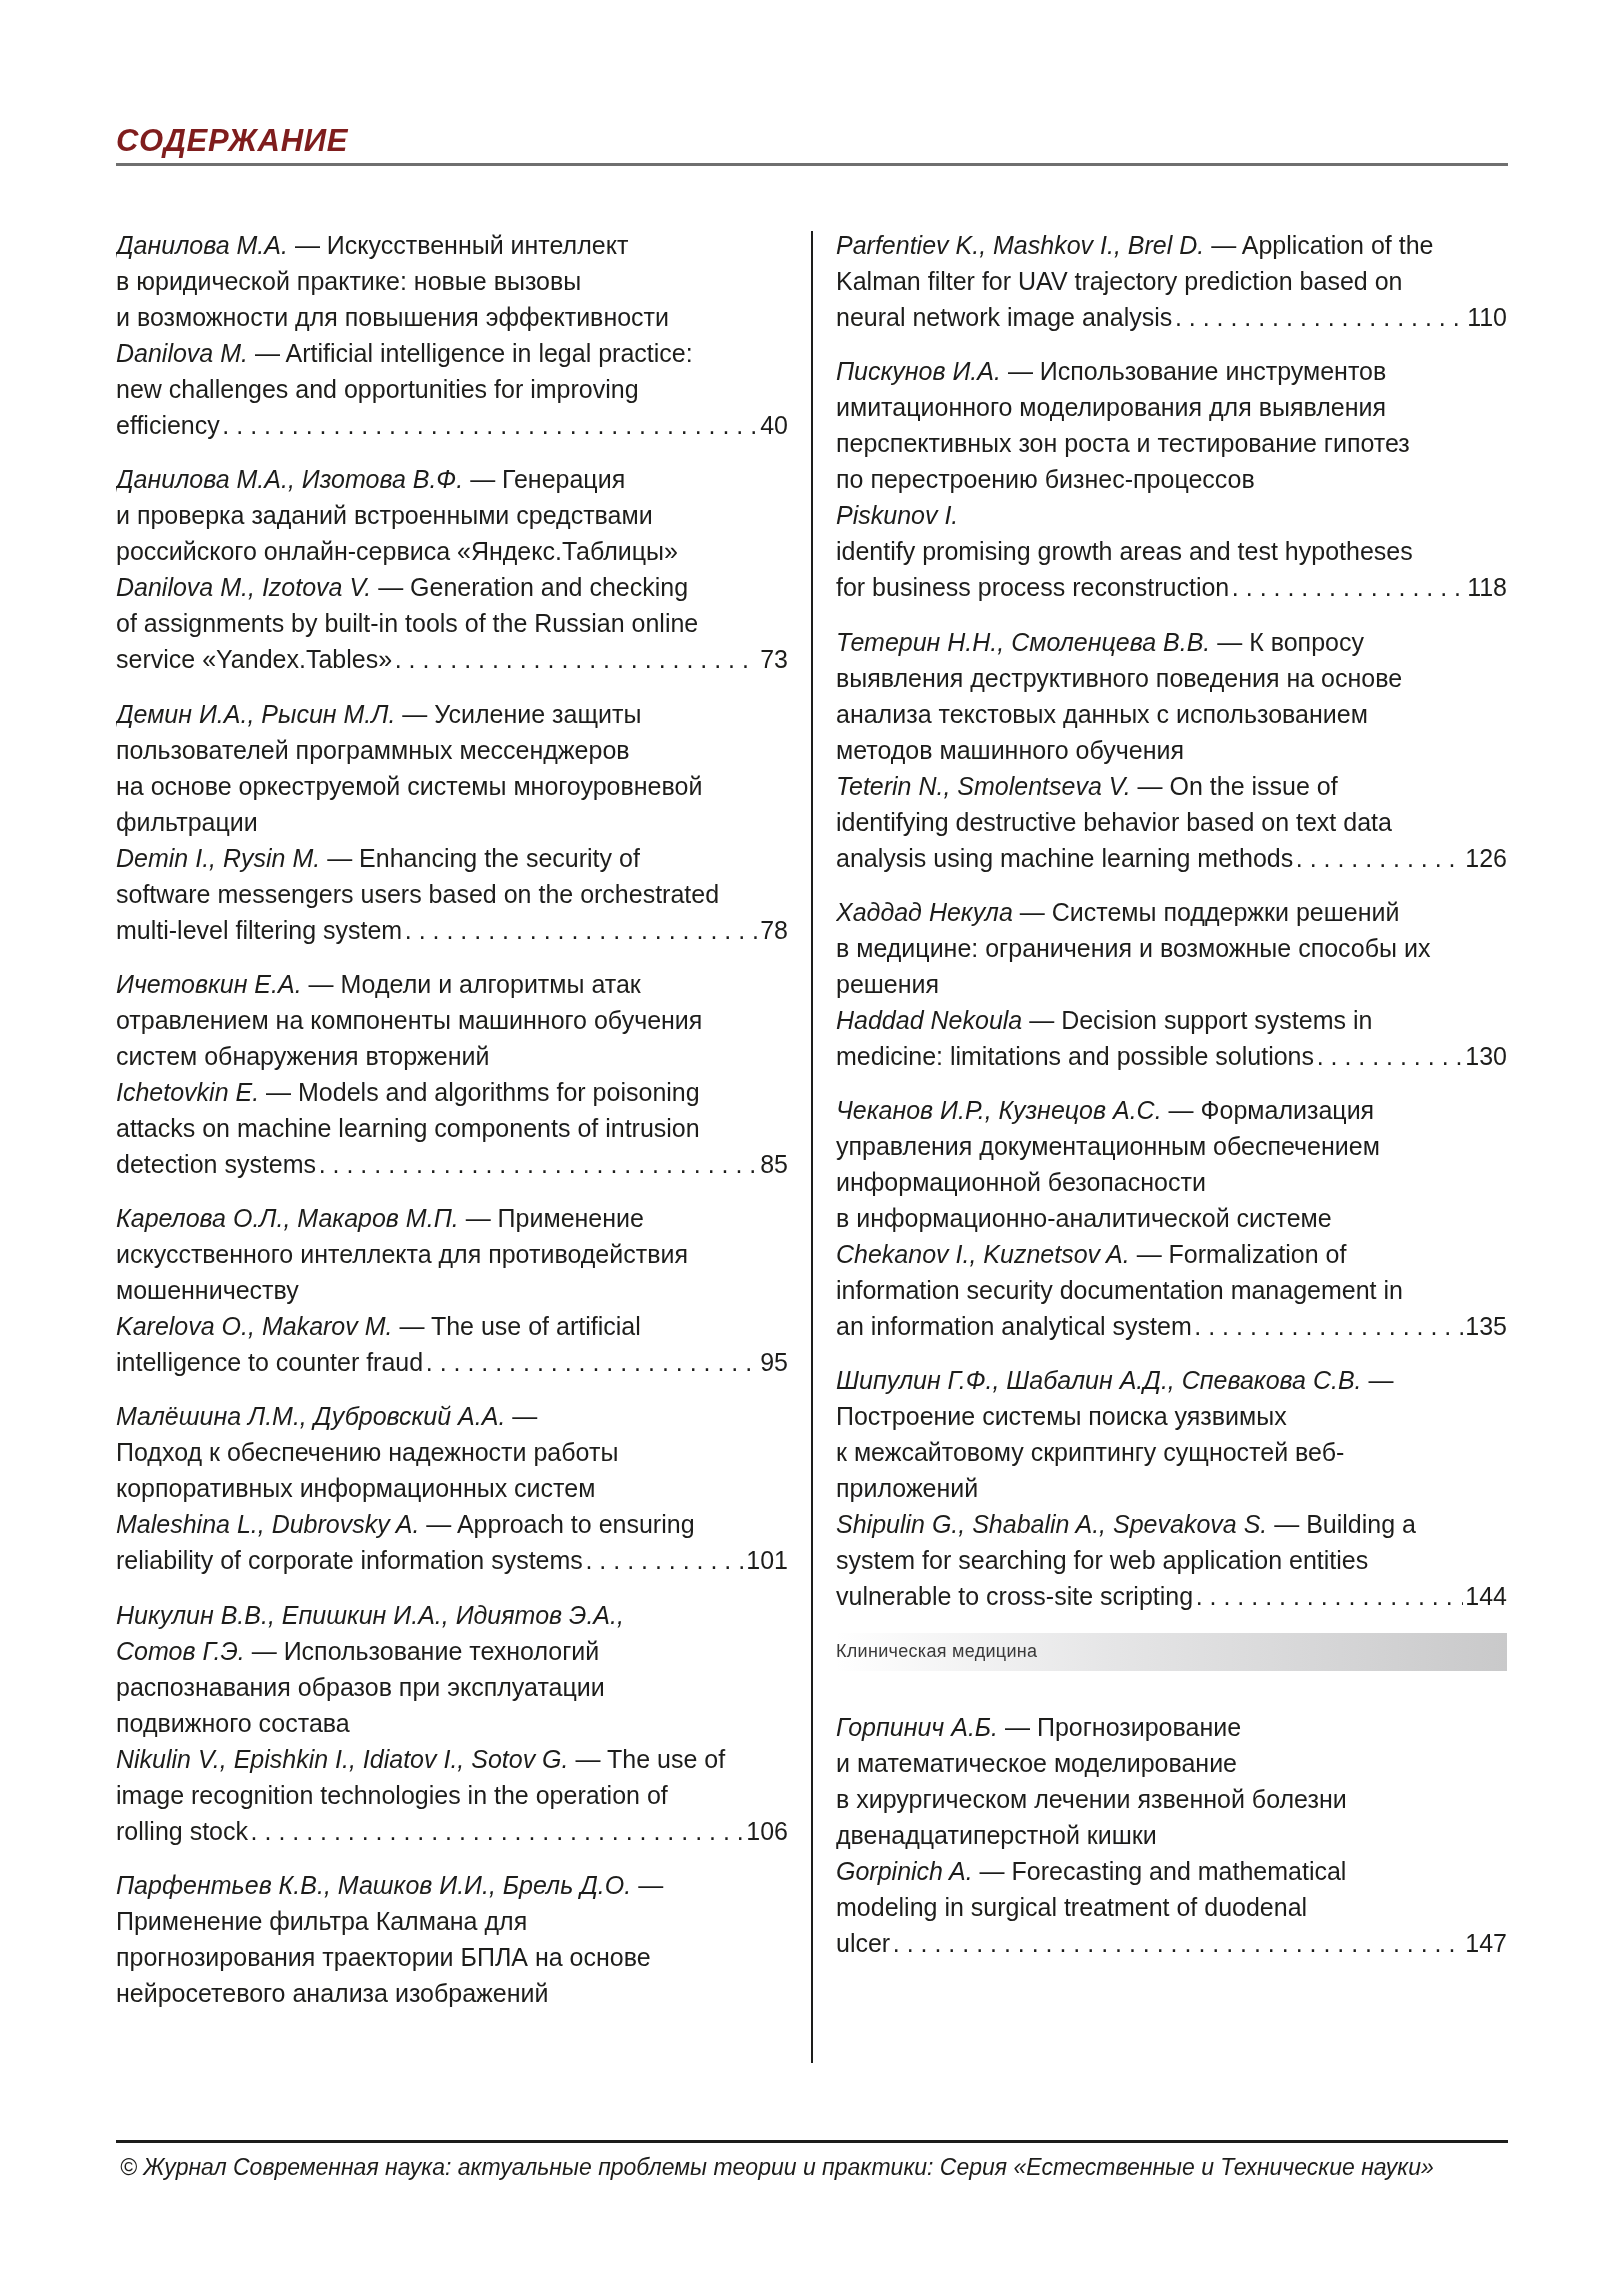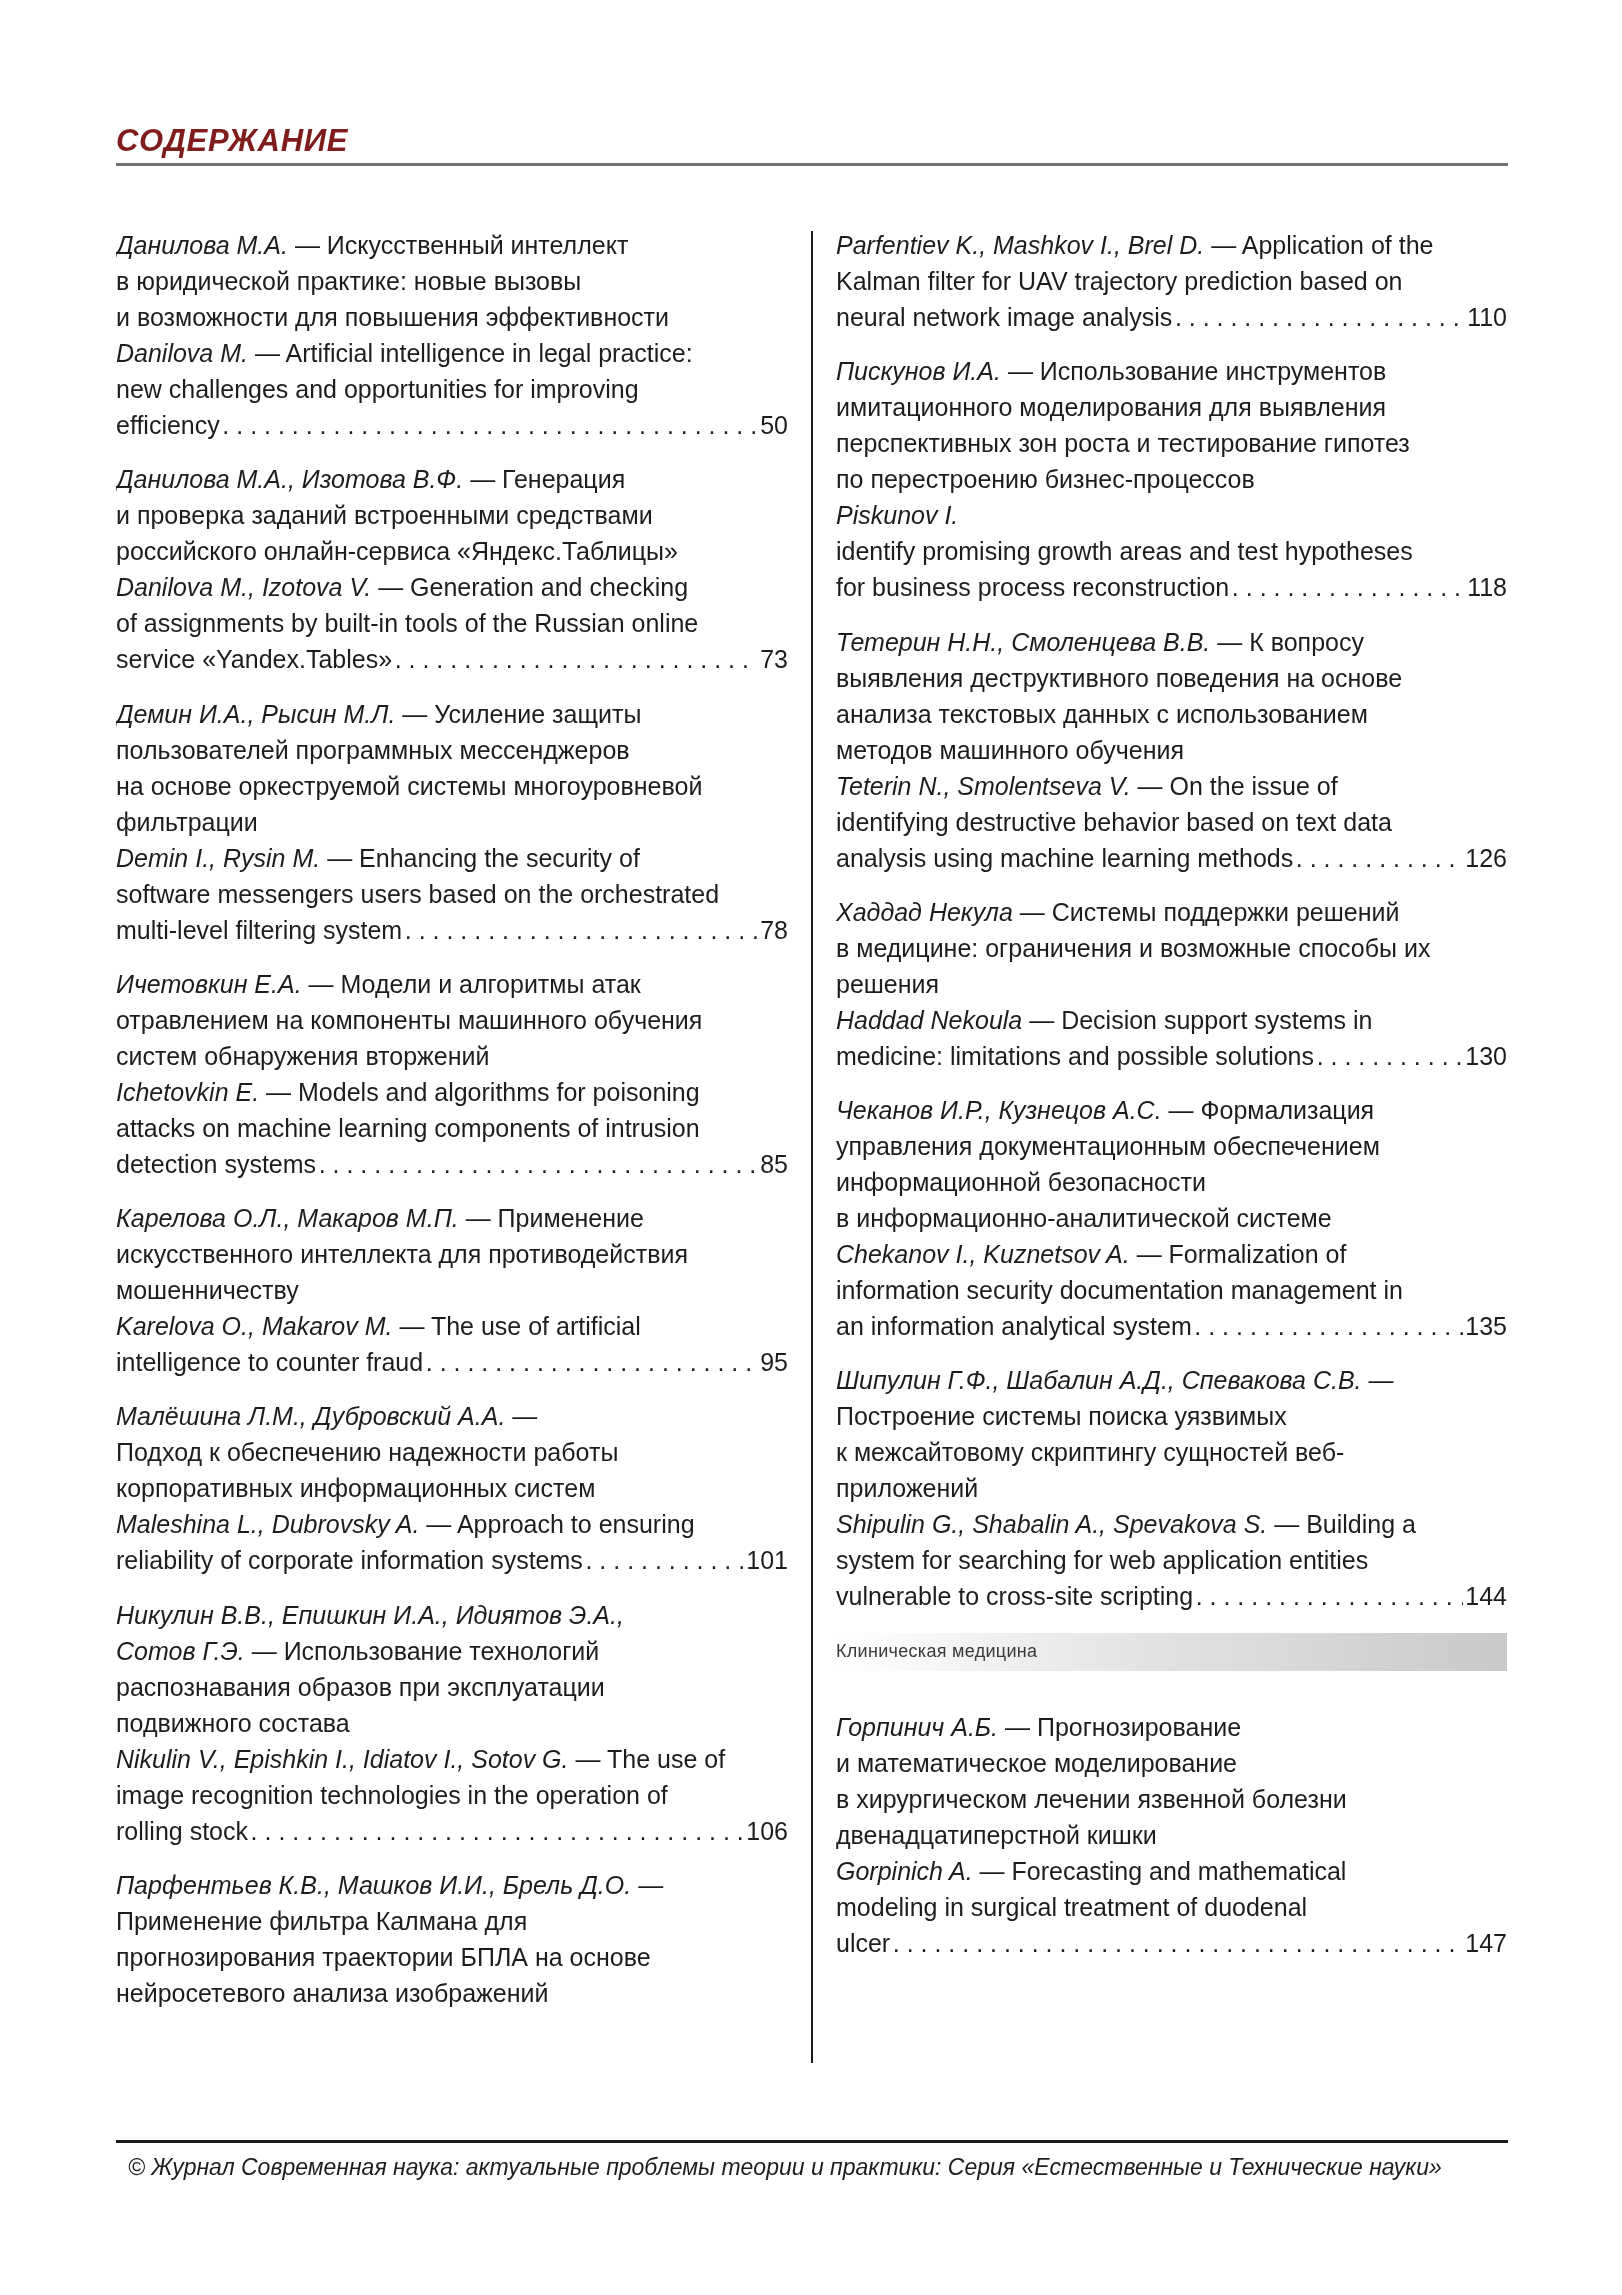--- a/index.html
+++ b/index.html
@@ -18,21 +18,21 @@
   .ru-authors { font-weight: normal; font-style: italic; text-align: center; }
   .en-authors { font-style: italic; }
   .leader-line .dots { flex: 1 1 auto; overflow: hidden; position: relative; margin: 0 2.6px; }
   .leader-line .dots::before { content: ". . . . . . . . . . . . . . . . . . . . . . . . . . . . . . . . . . . . . . . . . . . . . . . . . . . . . . . . . . . . . . . . . . . . . . . . . . . . . . . . . . . . . . . . . . . . . . . . . . . . ";
         position: absolute; left: 0; white-space: nowrap; letter-spacing: 0; font-size: 25px; }
   .leader-line .page { flex: 0 0 auto; }
   .section-bar { height: 38px; margin: 7.9px 0 38px 0; background: linear-gradient(to right, #ffffff 0%, #e6e6e7 40%, #c9c9ca 100%);
                  display: flex; align-items: center; }
   .section-bar span { font-size: 18px; color: #3a3a3a; font-weight: normal; letter-spacing: 0.3px; }
   .footer-rule { position: absolute; left: 116px; top: 2140px; width: 1392px; height: 2.6px; background: #1d1d1b; }
-  .footer-text { position: absolute; left: 128px; top: 2153px; width: 1392px; font-size: 23px; font-style: italic;
+  .footer-text { position: absolute; left: 120px; top: 2153px; width: 1392px; font-size: 23px; font-style: italic;
                  color: #1d1d1b; white-space: nowrap; line-height: 29px; }
 </style>
 </head>
 <body>
 
 <div class="page-heading">СОДЕРЖАНИЕ</div>
 <div class="top-rule"></div>
 <div class="col-divider"></div>
 
 <div class="column col-left" id="col-left">
@@ -50,21 +50,21 @@
       <div class="line">
         <span class="txt en-authors">Danilova M.</span>
         <span class="txt" style="white-space: pre;"> <span>— Artificial intelligence in legal practice:</span></span>
       </div>
       <div class="line">
         <span class="txt">new challenges and opportunities for improving</span>
       </div>
       <div class="line leader-line">
         <span class="txt">efficiency</span>
         <span class="dots"></span>
-        <span class="page">50</span>
+        <span class="page">40</span>
       </div>
     </div>
     <div class="entry">
       <div class="line">
         <span class="txt ru-authors">Данилова М.А., Изотова В.Ф.</span>
         <span class="txt" style="white-space: pre;"> <span>— Генерация</span></span>
       </div>
       <div class="line">
         <span class="txt">и проверка заданий встроенными средствами</span>
       </div>

